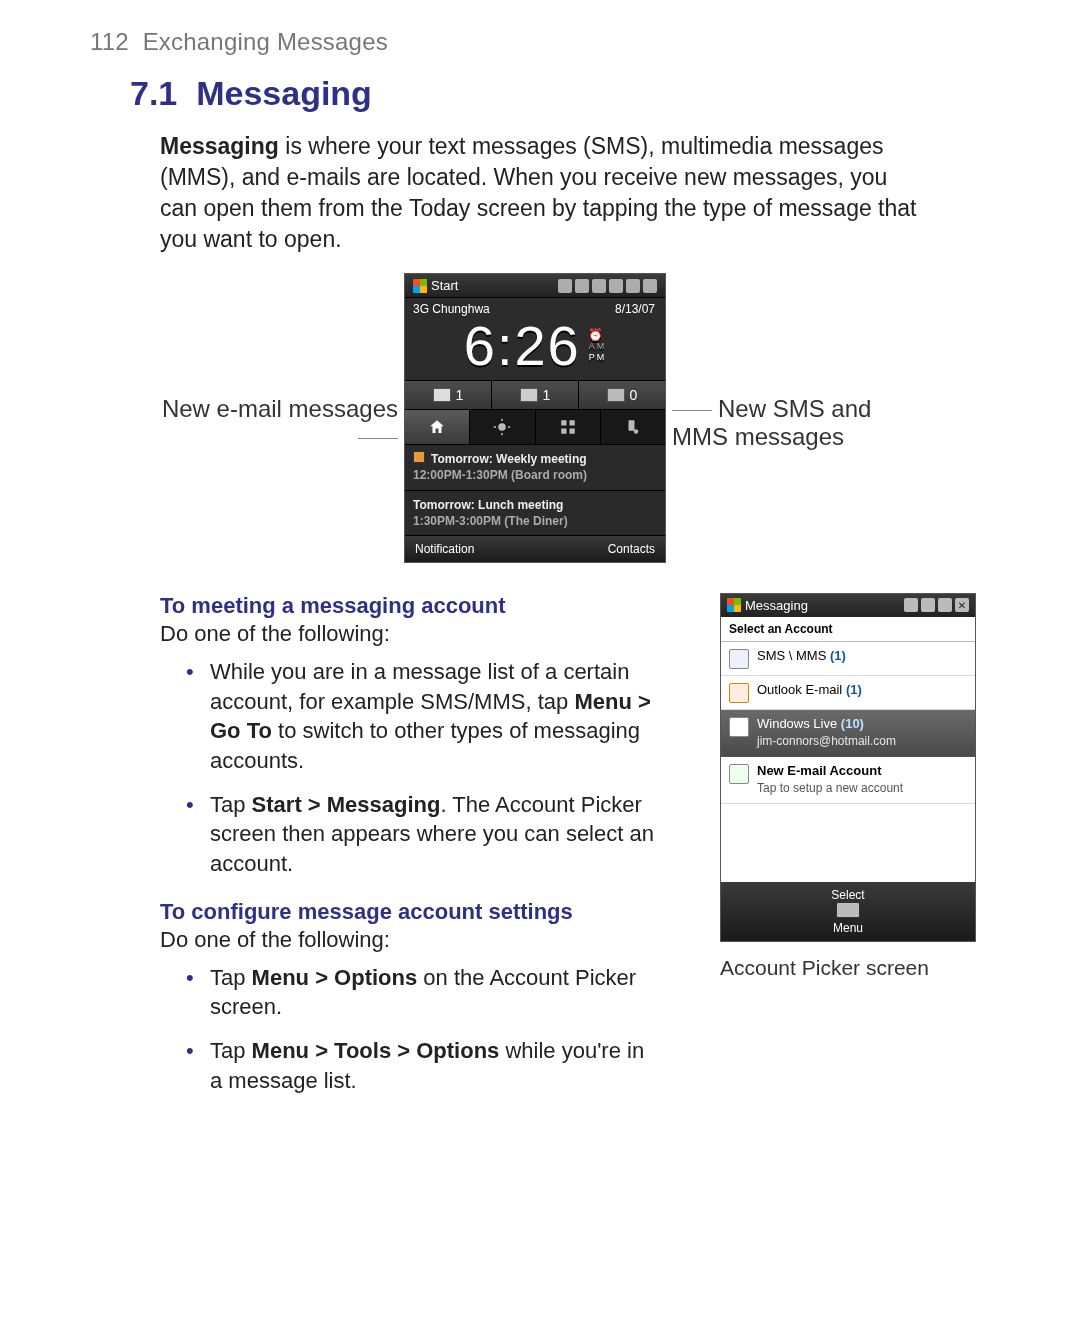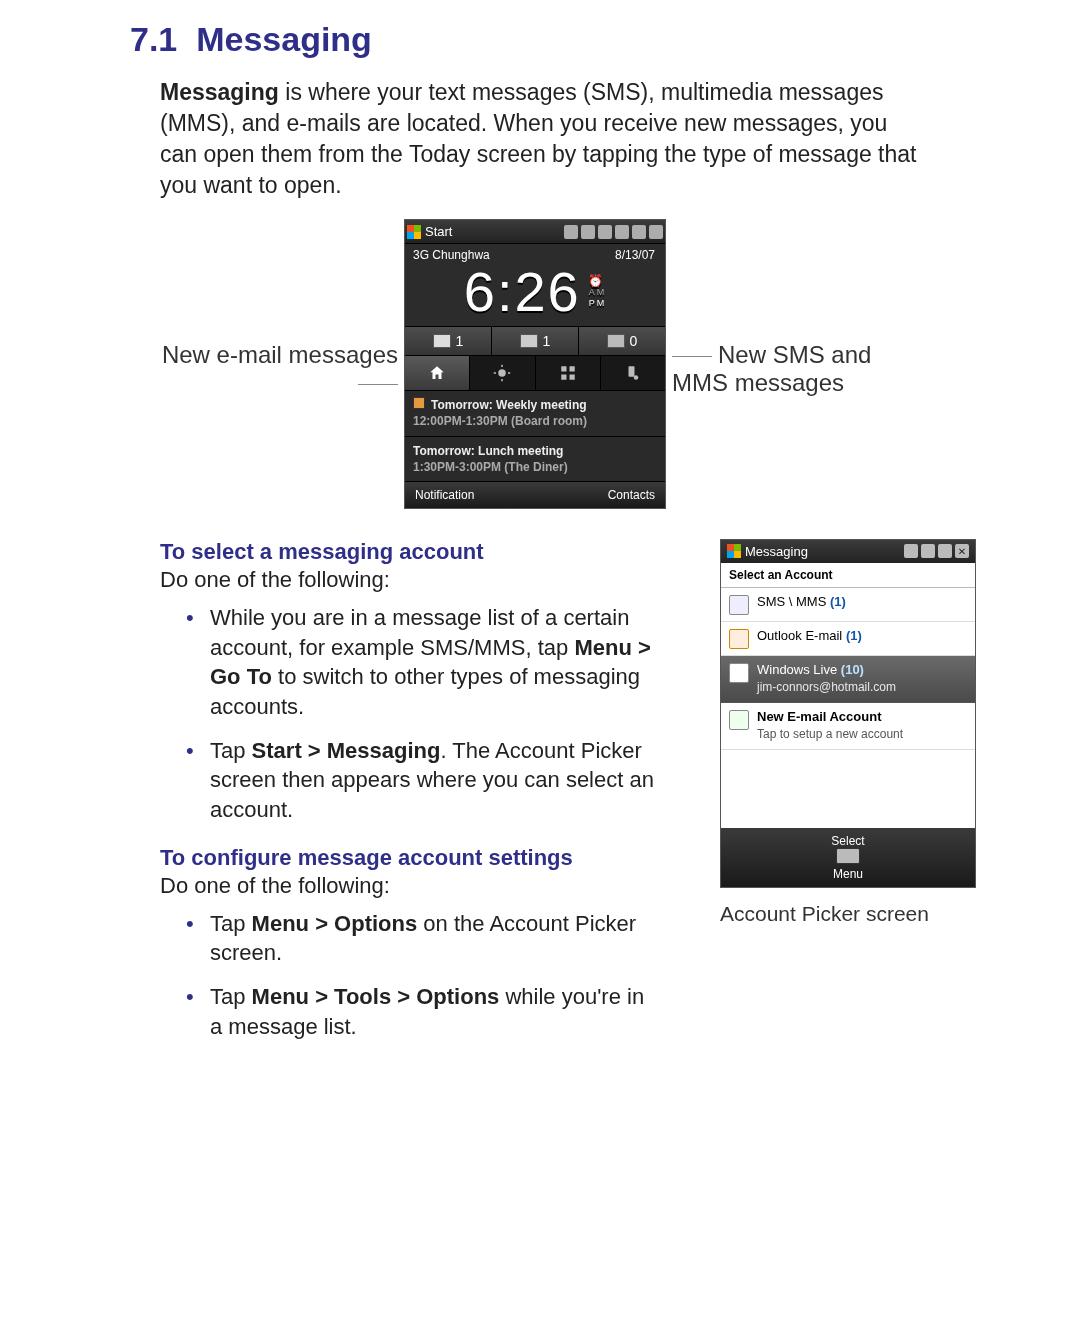--- a/index.html
+++ b/index.html
@@ -59,21 +59,21 @@
     border: 1px solid #555;
     background: #2c2c2c;
     margin: 0 6px;
     font-family: "Segoe UI", Arial, sans-serif;
   }
   .d1-statusbar {
     background: linear-gradient(#3b3b3b,#222);
     color: #fff;
     display: flex;
     align-items: center;
-    padding: 4px 2px;
+    padding: 4px 8px;
     font-size: 13px;
     border-bottom: 1px solid #000;
   }
   .d1-winflag {
     width: 14px; height: 14px; margin-right: 4px;
     display: inline-flex; flex-wrap: wrap;
   }
   .d1-winflag span { width:7px; height:7px; }
   .d1-winflag .r{background:#f25022;} .d1-winflag .g{background:#7fba00;}
   .d1-winflag .b{background:#00a4ef;} .d1-winflag .y{background:#ffb900;}
@@ -213,20 +213,23 @@
     position: absolute;
     left: 26px;
     top: 0;
   }
 </style>
 </head>
 <body>
 
 <div class="page">
 
+  <div class="running-header">
+    <span>112</span>&nbsp;&nbsp;<span>Exchanging Messages</span>
+  </div>
 
   <h1 class="section-heading">
     <span>7.1</span>&nbsp;&nbsp;<span>Messaging</span>
   </h1>
 
   <p class="body-text">
     <span class="bold">Messaging</span><span> is where your text messages (SMS), multimedia messages (MMS), and e-mails are located. When you receive new messages, you can open them from the Today screen by tapping the type of message that you want to open.</span>
   </p>
 
   <div class="device-row">
@@ -329,21 +332,21 @@
     </div>
 
     <div class="callout-right">
       <span class="callout-line" style="width:40px;margin-right:6px;"></span><span>New SMS and MMS messages</span>
     </div>
   </div>
 
   <div class="subsection">
     <div class="subsection-text">
 
-      <div class="sub-heading">To select a messaging account</div>
+      <div class="sub-heading">To meeting a messaging account</div>
       <div class="lead-in">Do one of the following:</div>
       <ul class="proc">
         <li>
           <span>While you are in a message list of a certain account, for example SMS/MMS, tap </span><span class="bold">Menu &gt; Go To</span><span> to switch to other types of messaging accounts.</span>
         </li>
         <li>
           <span>Tap </span><span class="bold">Start &gt; Messaging</span><span>. The Account Picker screen then appears where you can select an account.</span>
         </li>
       </ul>
 

